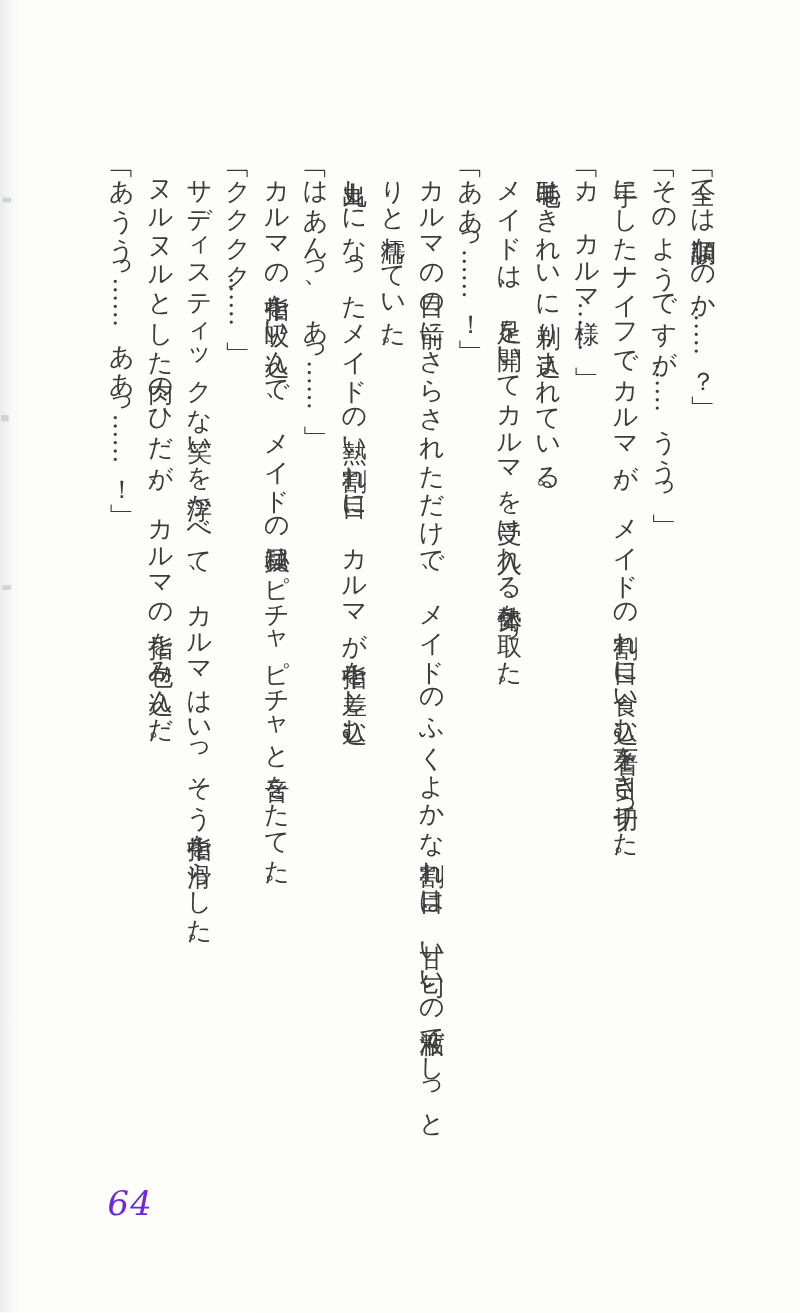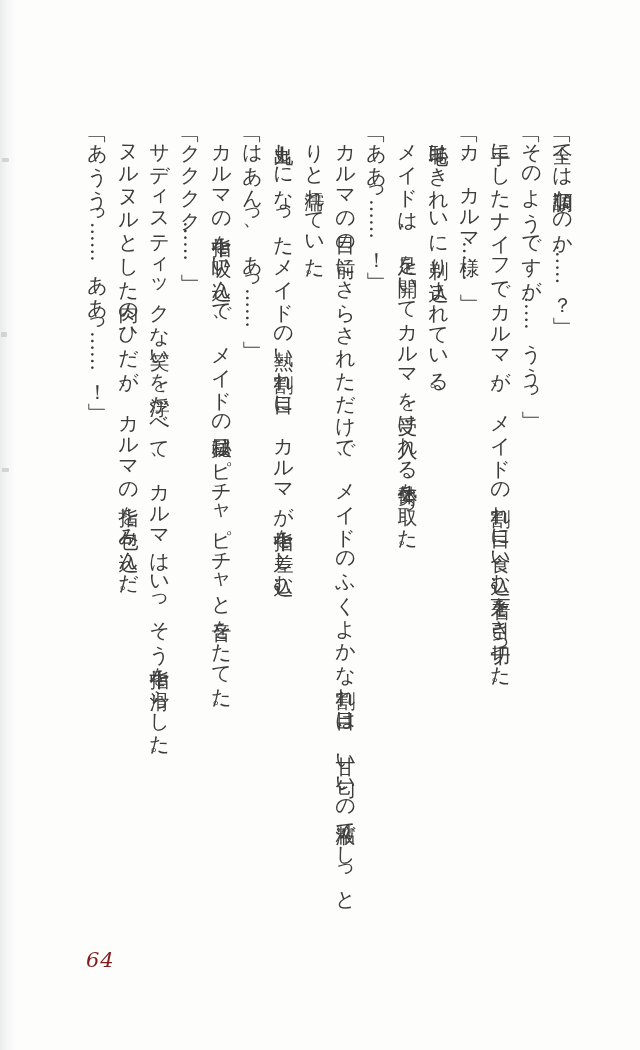--- a/index.html
+++ b/index.html
@@ -48,23 +48,23 @@
     text-align: left;
   }
   .text-block p {
     margin: 0;
     padding: 0;
   }
   .page-number {
     position: absolute;
     left: 86px;
     top: 948px;
-    font-size: 21px;
+    font-size: 27px;
     font-style: italic;
-    color: #7f1d1d;
+    color: #6d28d9;
     letter-spacing: 1px;
   }
 </style>
 </head>
 <body>
 
 <div class="page">
   <div class="edge-shadow"></div>
   <div class="edge-mark m1"></div>
   <div class="edge-mark m2"></div>

